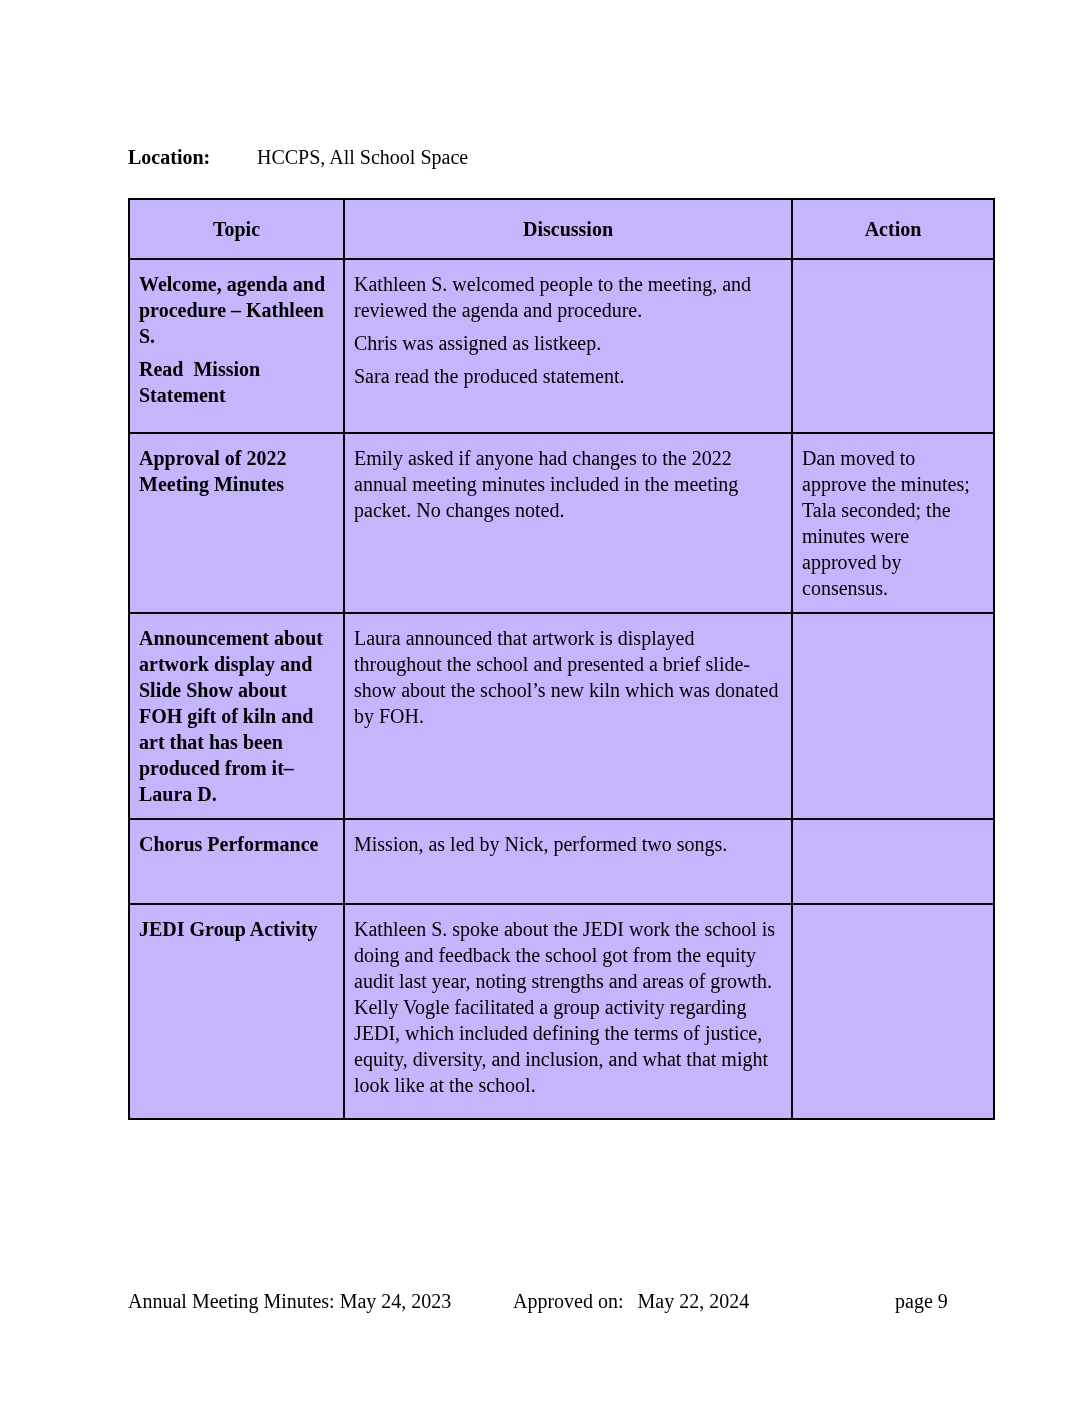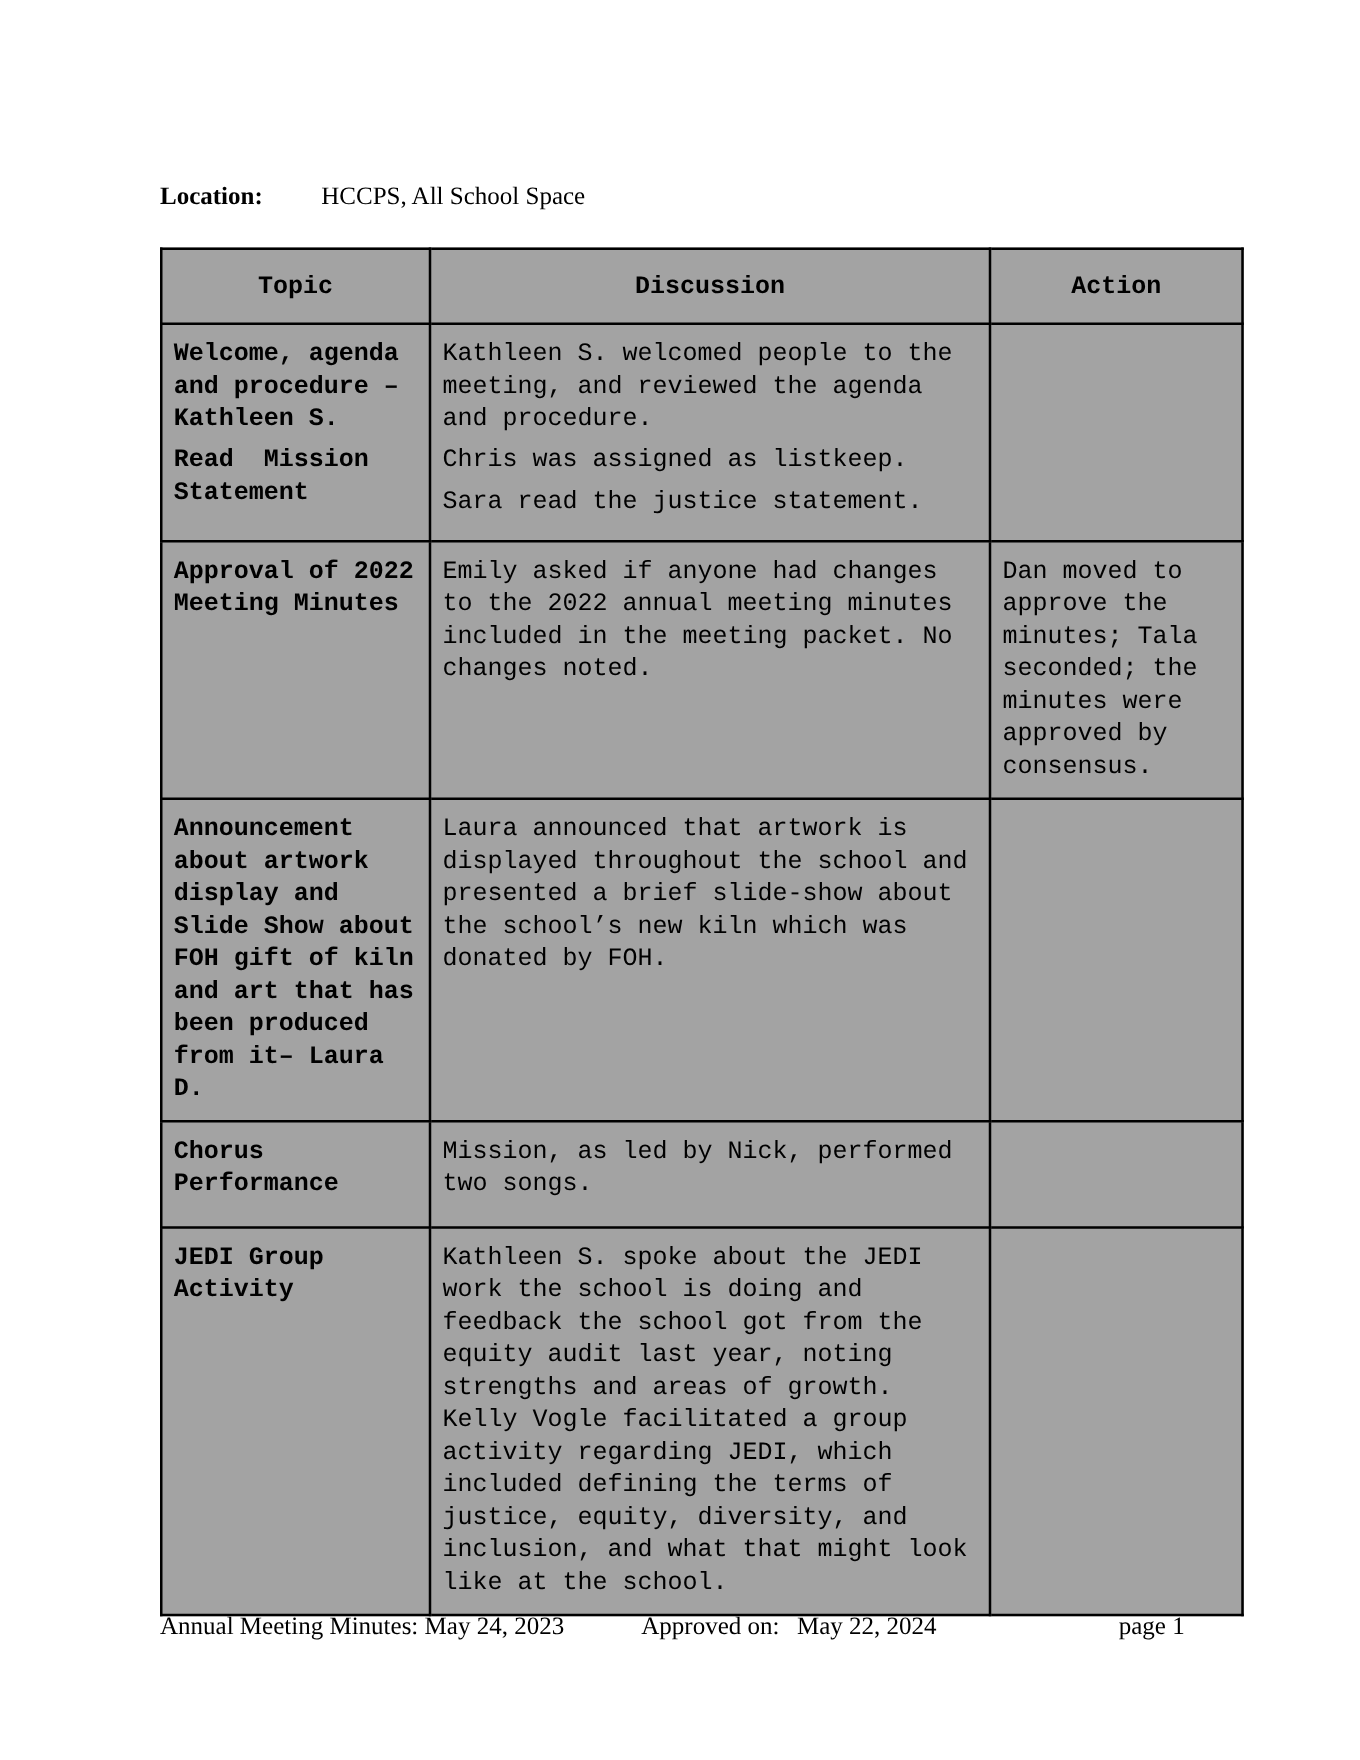--- a/index.html
+++ b/index.html
@@ -22,21 +22,21 @@
   .subtitle-line {
     text-align: center; margin-bottom: 16px !important; line-height: 26px;
   }
   .location-line { line-height: 26px; margin-bottom: 28px !important; }
   .location-label {
     font-weight: bold; display: inline-block; width: 129px;
   }
 
   table.minutes {
     border-collapse: collapse; table-layout: fixed;
-    width: 865px; background: #a3a3a3; font-family: Liberation Mono, monospace;
+    width: 865px; background: #c4b5fd;
   }
   col.c1 { width: 215px; }
   col.c2 { width: 448px; }
   col.c3 { width: 202px; }
   th, td { border: 2px solid #000000; }
   th {
     font-weight: bold; text-align: center; vertical-align: middle;
     padding: 4px 6px;
   }
   tr.hdr { height: 60px; }
@@ -87,21 +87,21 @@
     </thead>
     <tbody>
       <tr class="row1">
         <td class="topic-cell">
           <p>Welcome, agenda and procedure – Kathleen S.</p>
           <p>Read &nbsp;Mission Statement</p>
         </td>
         <td class="discussion-cell">
           <p>Kathleen S. welcomed people to the meeting, and reviewed the agenda and procedure.</p>
           <p>Chris was assigned as listkeep.</p>
-          <p>Sara read the justice statement.</p>
+          <p>Sara read the produced statement.</p>
         </td>
         <td class="action-cell"></td>
       </tr>
       <tr class="row2">
         <td class="topic-cell">
           <p>Approval of 2022 Meeting Minutes</p>
         </td>
         <td class="discussion-cell">
           <p>Emily asked if anyone had changes to the 2022 annual meeting minutes included in the meeting packet. No changes noted.</p>
         </td>
@@ -137,16 +137,16 @@
         <td class="action-cell"></td>
       </tr>
     </tbody>
   </table>
 
   <div class="doc-footer">
     <span class="seg seg-left">Annual Meeting Minutes: May 24, 2023</span>
     <span class="seg seg-approved">
       <span>Approved on:</span><span class="approved-date">May 22, 2024</span>
     </span>
-    <span class="seg seg-page">page 1</span>
+    <span class="seg seg-page">page 9</span>
   </div>
 
 </div>
 
 </body></html>

